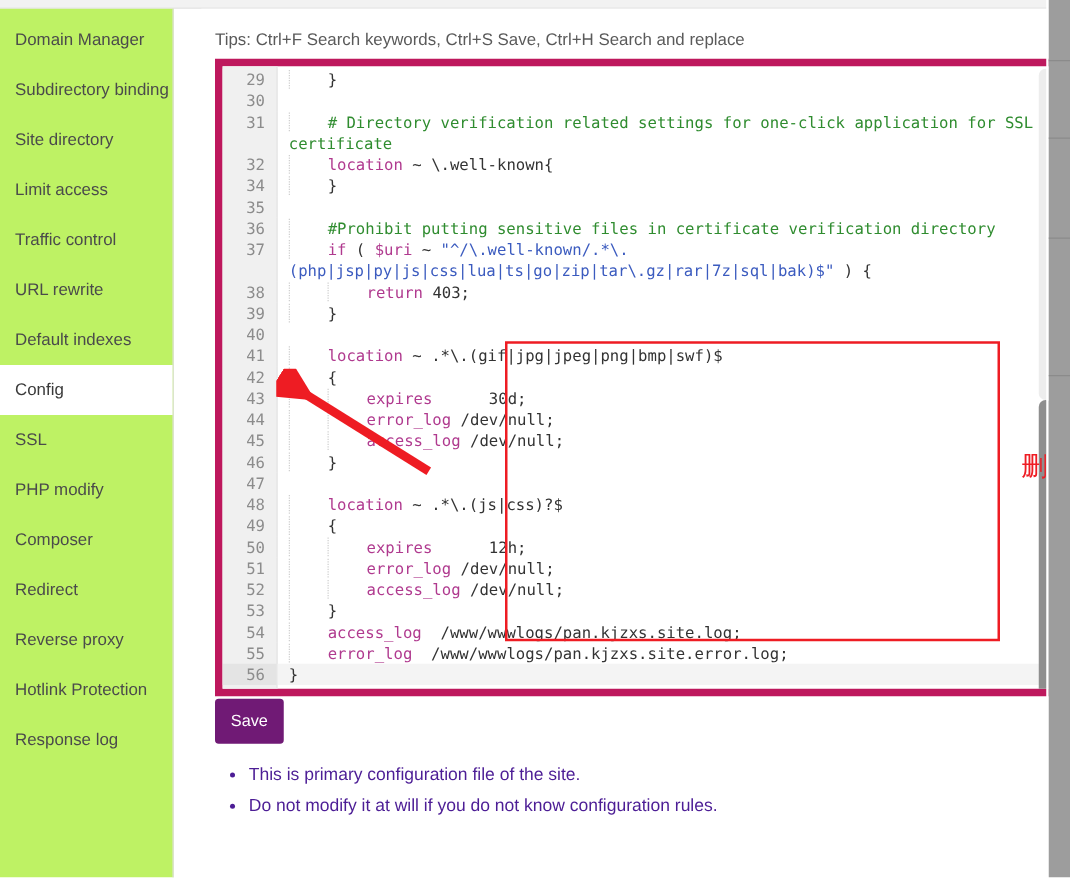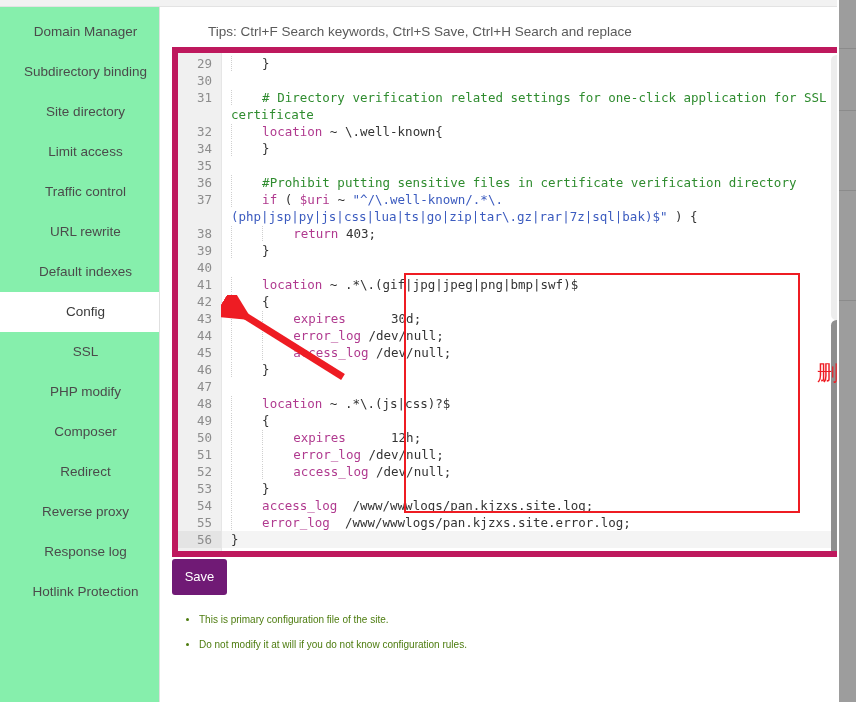--- a/index.html
+++ b/index.html
@@ -24,26 +24,25 @@
     left: 0; top: 0;
     width: 856px; height: 7px;
     background: #f2f2f2;
     border-bottom: 1px solid #e3e3e3;
   }
 
   
   .sidebar {
     position: absolute;
     left: 0; top: 7px;
-    width: 160px;
+    width: 139px;
     height: 695px;
-    background: #86efac;
+    background: #bef264;
     border-right: 1px solid #e0e0e0;
     padding-top: 5px;
-    text-align: center;
   }
   .side-item {
     height: 40px;
     line-height: 40px;
     padding-left: 12px;
     font-size: 13.5px;
     color: #4b4b4b;
     white-space: nowrap;
     cursor: pointer;
     position: relative;
@@ -62,21 +61,20 @@
     background: #ffffff;
     overflow: hidden;
   }
 
   .tips {
     position: absolute;
     left: 11px; top: 17px;
     font-size: 13.5px;
     color: #5a5a5a;
     white-space: nowrap;
-    margin-left: 36px;
   }
 
   
   .editor-wrap {
     position: absolute;
     left: 11px; top: 40px;
     width: 678px;
     height: 510px;
     border: 6px solid #be185d;
     background: #ffffff;
@@ -208,22 +206,22 @@
 
   
   .notes {
     position: absolute;
     left: 20px; top: 600px;
     margin: 0;
     padding-left: 18px;
     list-style: disc;
   }
   .notes li {
-    font-size: 10px;
-    color: #4d7c0f;
+    font-size: 14px;
+    color: #4c1d95;
     line-height: 25px;
     white-space: nowrap;
   }
 
   
   .arrow {
     position: absolute;
     left: 60px; top: 288px;
     width: 130px; height: 90px;
     z-index: 8;
@@ -266,22 +264,22 @@
       <div class="side-item">Limit access</div>
       <div class="side-item">Traffic control</div>
       <div class="side-item">URL rewrite</div>
       <div class="side-item">Default indexes</div>
       <div class="side-item active">Config</div>
       <div class="side-item">SSL</div>
       <div class="side-item">PHP modify</div>
       <div class="side-item">Composer</div>
       <div class="side-item">Redirect</div>
       <div class="side-item">Reverse proxy</div>
+      <div class="side-item">Hotlink Protection</div>
       <div class="side-item">Response log</div>
-      <div class="side-item">Hotlink Protection</div>
     </nav>
 
   <section class="main">
 
     <div class="tips">Tips: Ctrl+F Search keywords, Ctrl+S Save, Ctrl+H Search and replace</div>
 
     <div class="editor-wrap">
       <div class="gutter"></div>
       <div class="lines" id="code-lines">
           <div class="row">

